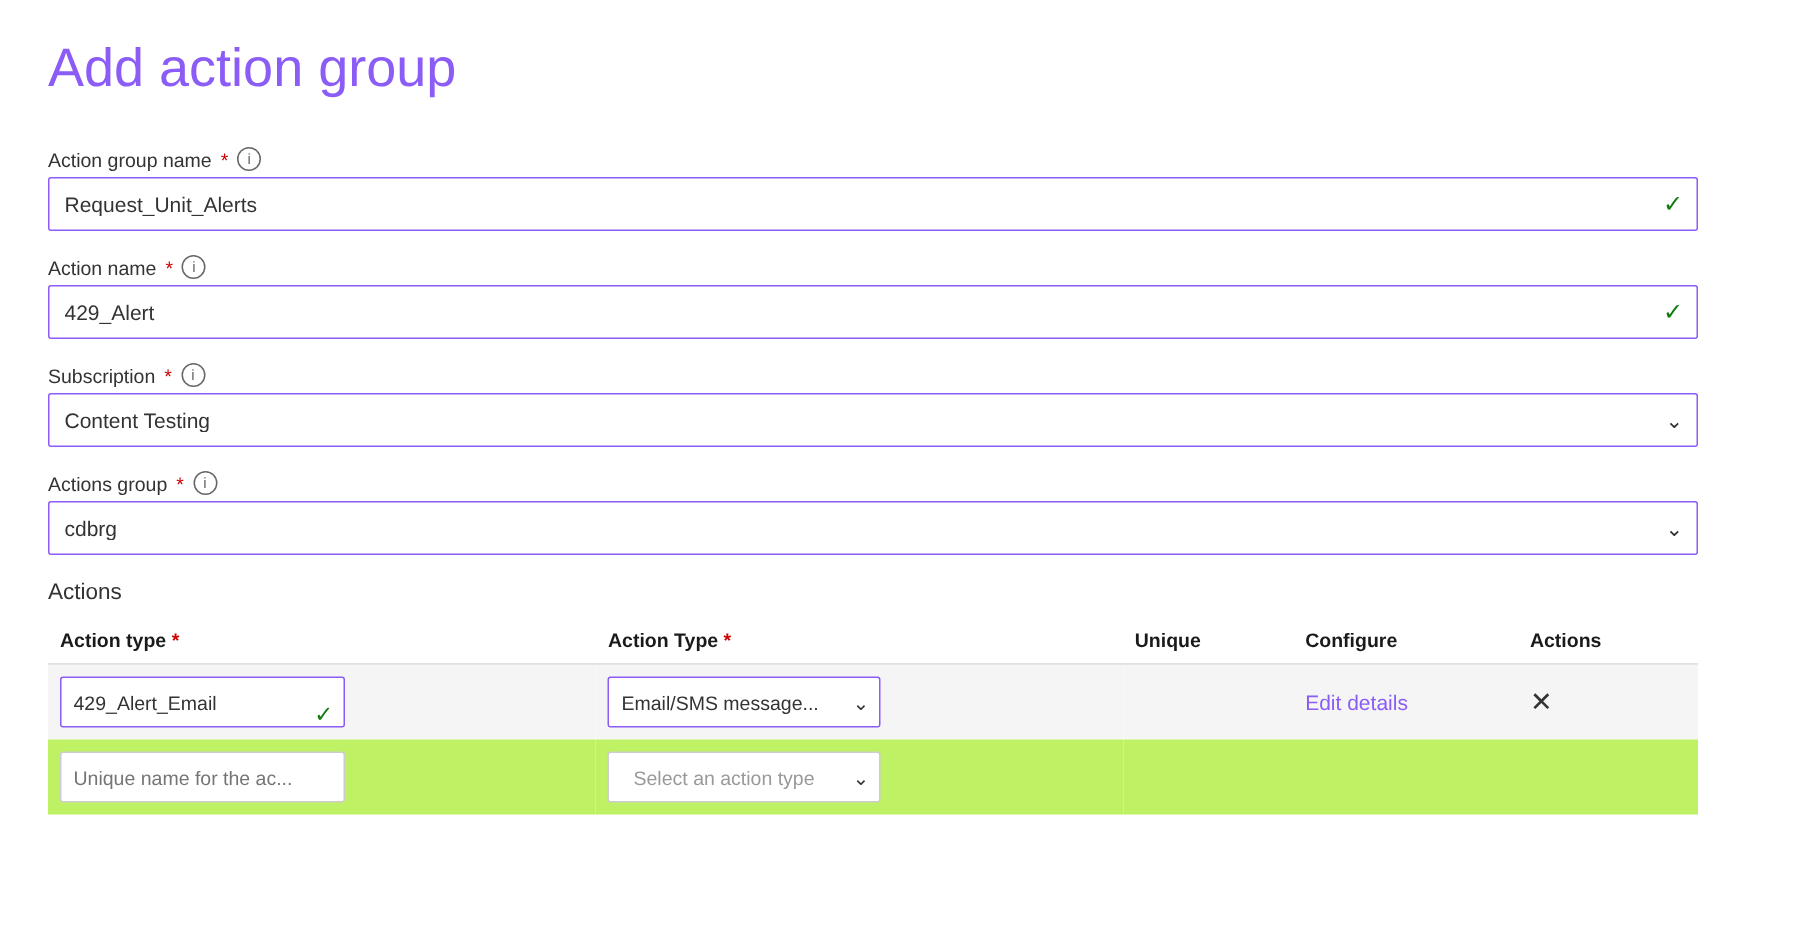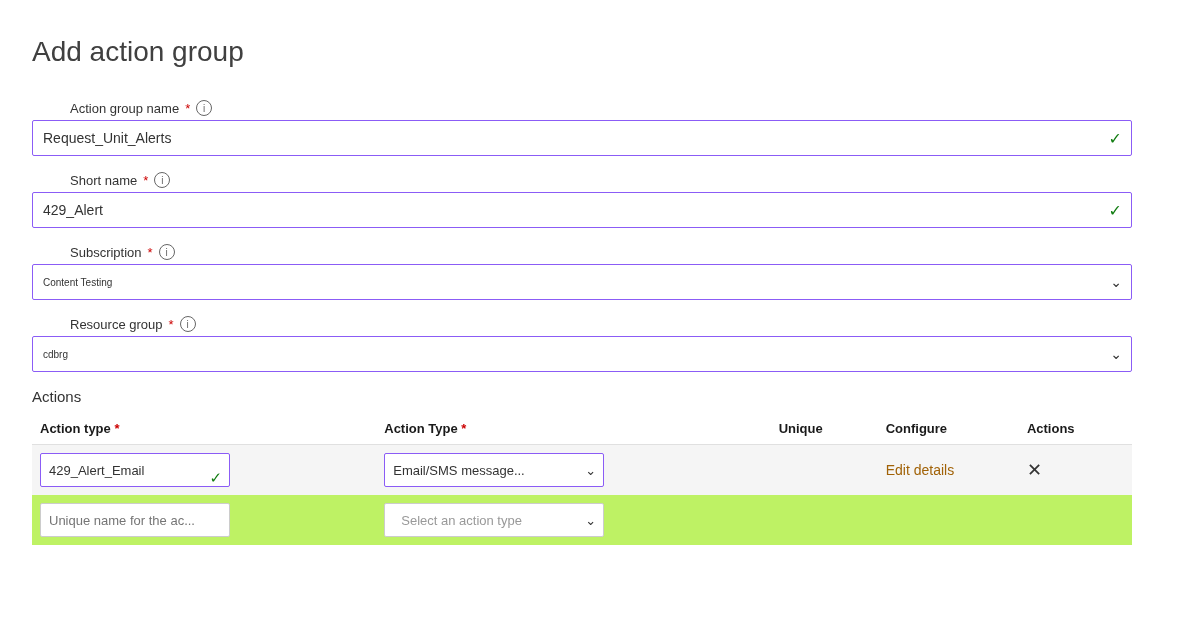--- a/index.html
+++ b/index.html
@@ -11,44 +11,42 @@
 
     body {
       background: #ffffff;
       color: #333333;
       width: 1200px;
       min-height: 621px;
       padding: 24px 32px;
     }
 
     .page-title {
-      font-size: 28px;
+      font-size: 36px;
       font-weight: 300;
-      color: #404040;
+      color: #8b5cf6;
       margin-bottom: 32px;
-      margin-top: 12px;
     }
 
     .form-section {
       max-width: 1100px;
     }
 
     .field-group {
       margin-bottom: 16px;
     }
 
     .field-label {
       font-size: 13px;
       font-weight: 500;
       color: #333;
       margin-bottom: 4px;
       display: flex;
       align-items: center;
       gap: 6px;
-      margin-left: 38px;
     }
 
     .required-star {
       color: #c00;
       font-size: 13px;
     }
 
     .info-icon {
       display: inline-flex;
       align-items: center;
@@ -93,21 +91,21 @@
       position: relative;
       width: 100%;
     }
 
     .select-wrapper select {
       width: 100%;
       height: 36px;
       border: 1.5px solid #8b5cf6;
       border-radius: 2px;
       padding: 0 36px 0 10px;
-      font-size: 10px;
+      font-size: 14px;
       color: #333;
       outline: none;
       background: #fff;
       appearance: none;
       cursor: pointer;
     }
 
     .select-chevron {
       position: absolute;
       right: 10px;
@@ -179,21 +177,21 @@
       font-size: 15px;
     }
 
     .action-type-select {
       position: relative;
       display: inline-flex;
       align-items: center;
     }
 
     .action-type-select select {
-      width: 220px;
+      width: 182px;
       height: 34px;
       border: 1.5px solid #8b5cf6;
       border-radius: 2px;
       padding: 0 30px 0 8px;
       font-size: 13px;
       color: #333;
       background: #fff;
       appearance: none;
       outline: none;
       cursor: pointer;
@@ -212,21 +210,21 @@
       border: 1px solid #ccc;
     }
 
     .placeholder-select select {
       color: #999;
       border: 1px solid #ccc;
       padding-left: 16px;
     }
 
     .edit-details-link {
-      color: #a16207;
+      color: #8b5cf6;
       font-size: 14px;
       cursor: pointer;
       text-decoration: none;
     }
 
     .delete-icon {
       font-size: 18px;
       color: #333;
       cursor: pointer;
       font-style: normal;
@@ -250,21 +248,21 @@
       <span class="info-icon">i</span>
     </div>
     <div class="input-wrapper">
       <input type="text" value="Request_Unit_Alerts" style="">
       <span class="input-check-icon">✓</span>
     </div>
   </div>
 
   <div class="field-group">
     <div class="field-label">
-      <span>Short name</span>
+      <span>Action name</span>
       <span class="required-star">*</span>
       <span class="info-icon">i</span>
     </div>
     <div class="input-wrapper">
       <input type="text" value="429_Alert" style="">
       <span class="input-check-icon">✓</span>
     </div>
   </div>
 
   <div class="field-group">
@@ -276,21 +274,21 @@
     <div class="select-wrapper">
       <select>
         <option>Content Testing</option>
       </select>
       <span class="select-chevron">⌄</span>
     </div>
   </div>
 
   <div class="field-group">
     <div class="field-label">
-      <span>Resource group</span>
+      <span>Actions group</span>
       <span class="required-star">*</span>
       <span class="info-icon">i</span>
     </div>
     <div class="select-wrapper">
       <select>
         <option>cdbrg</option>
       </select>
       <span class="select-chevron">⌄</span>
     </div>
   </div>

